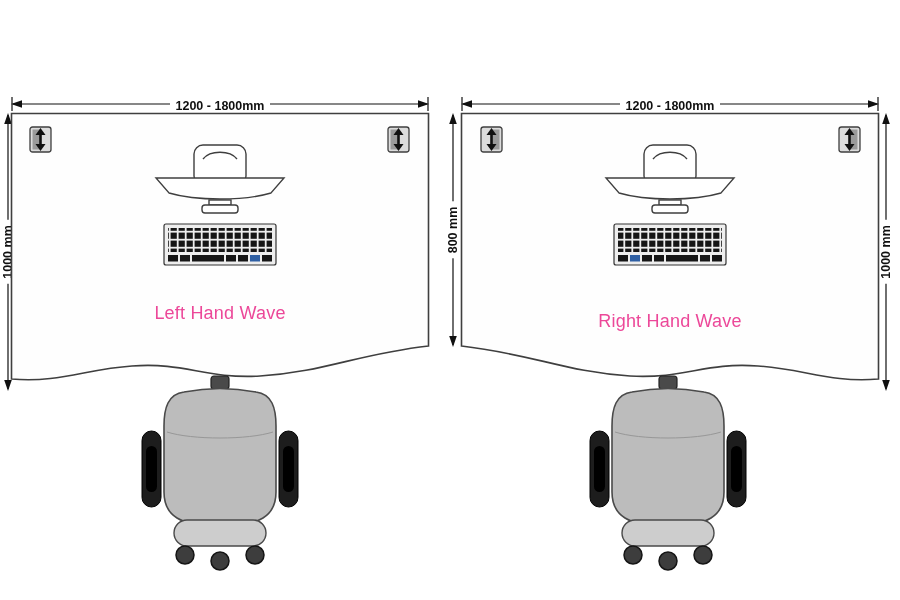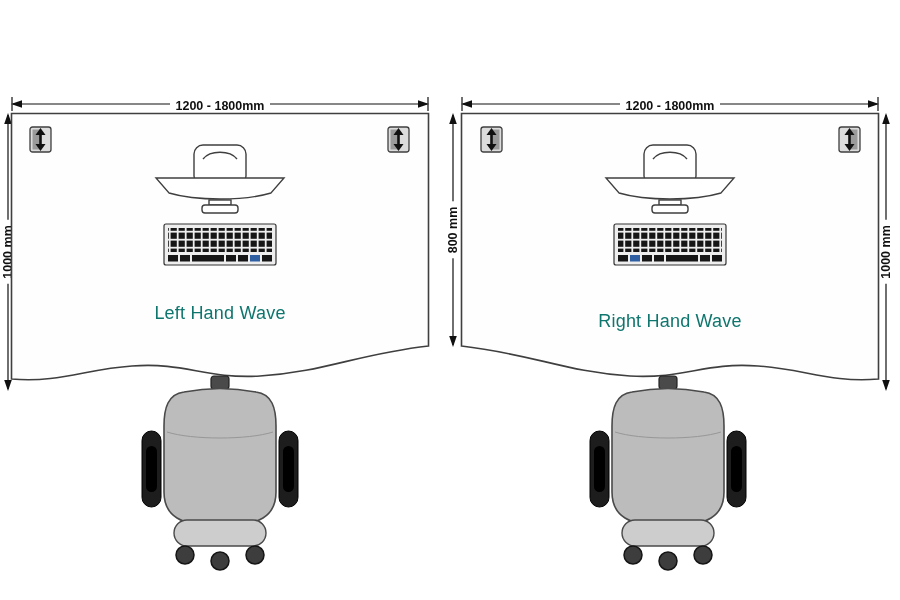--- a/index.html
+++ b/index.html
@@ -9,21 +9,21 @@
   svg { display:block; overflow:visible; }
 
   .dim-top { position:absolute; height:18px; display:flex; align-items:flex-end; justify-content:center; }
   .dim-top svg { position:absolute; left:0; top:0; }
   .dim-label { position:relative; background:#fff; padding:0 6px; font-size:12.5px; font-weight:700; color:#101010; white-space:nowrap; }
 
   .dim-side { position:absolute; width:18px; }
   .dim-side svg { position:absolute; left:0; top:0; }
   .dim-side .dim-label { position:absolute; left:50%; top:50%; transform:translate(-50%,-50%) rotate(-90deg); padding:0 5px; }
 
-  .title { position:absolute; text-align:center; font-size:18px; font-weight:400; color:#0f766e; letter-spacing:0.2px; }
+  .title { position:absolute; text-align:center; font-size:18px; font-weight:400; color:#ec4899; letter-spacing:0.2px; }
 </style>
 </head>
 <body>
 
 <div class="stage">
 
   <svg width="0" height="0" class="abs" aria-hidden="true">
     <defs>
       <pattern id="keys" width="8" height="8" patternUnits="userSpaceOnUse">
         <rect x="0.6" y="0.6" width="6.2" height="6.2" fill="#161616"></rect>

